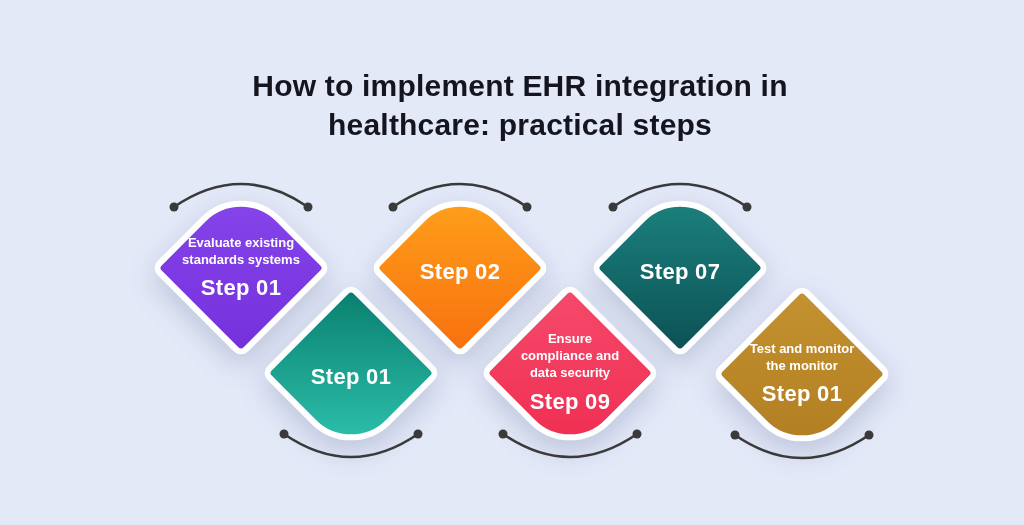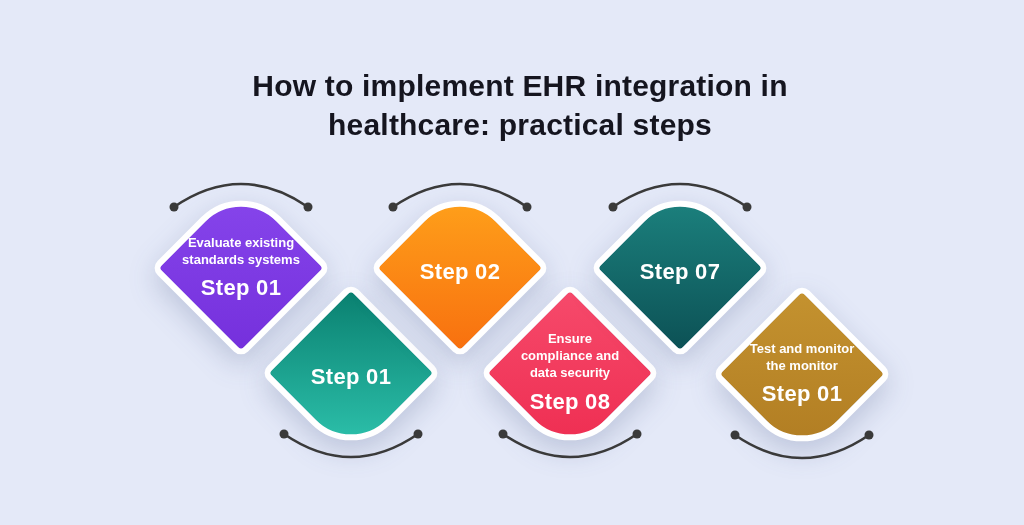--- a/index.html
+++ b/index.html
@@ -119,21 +119,21 @@
     <svg class="arc bottom" width="150" height="46" viewBox="0 0 150 46">
       <path d="M8,6 Q75,52 142,6"></path>
         <circle cx="8" cy="6" r="4.5"></circle>
         <circle cx="142" cy="6" r="4.5"></circle>
     </svg>
     <div class="dshadow">
       <div class="diamond round-bottom" style="--ga: #F64A6B; --gb: #EE2C50;"></div>
     </div>
     <div class="content">
       <div class="desc w105">Ensure compliance and data security</div>
-      <div class="label">Step 08</div>
+      <div class="label">Step 09</div>
     </div>
   </div>
 
   <div class="step" style="left:672px; top:268px;">
     <svg class="arc top" width="150" height="46" viewBox="0 0 150 46">
       <path d="M8,40 Q75,-6 142,40"></path>
         <circle cx="8" cy="40" r="4.5"></circle>
         <circle cx="142" cy="40" r="4.5"></circle>
     </svg>
     <div class="dshadow">

